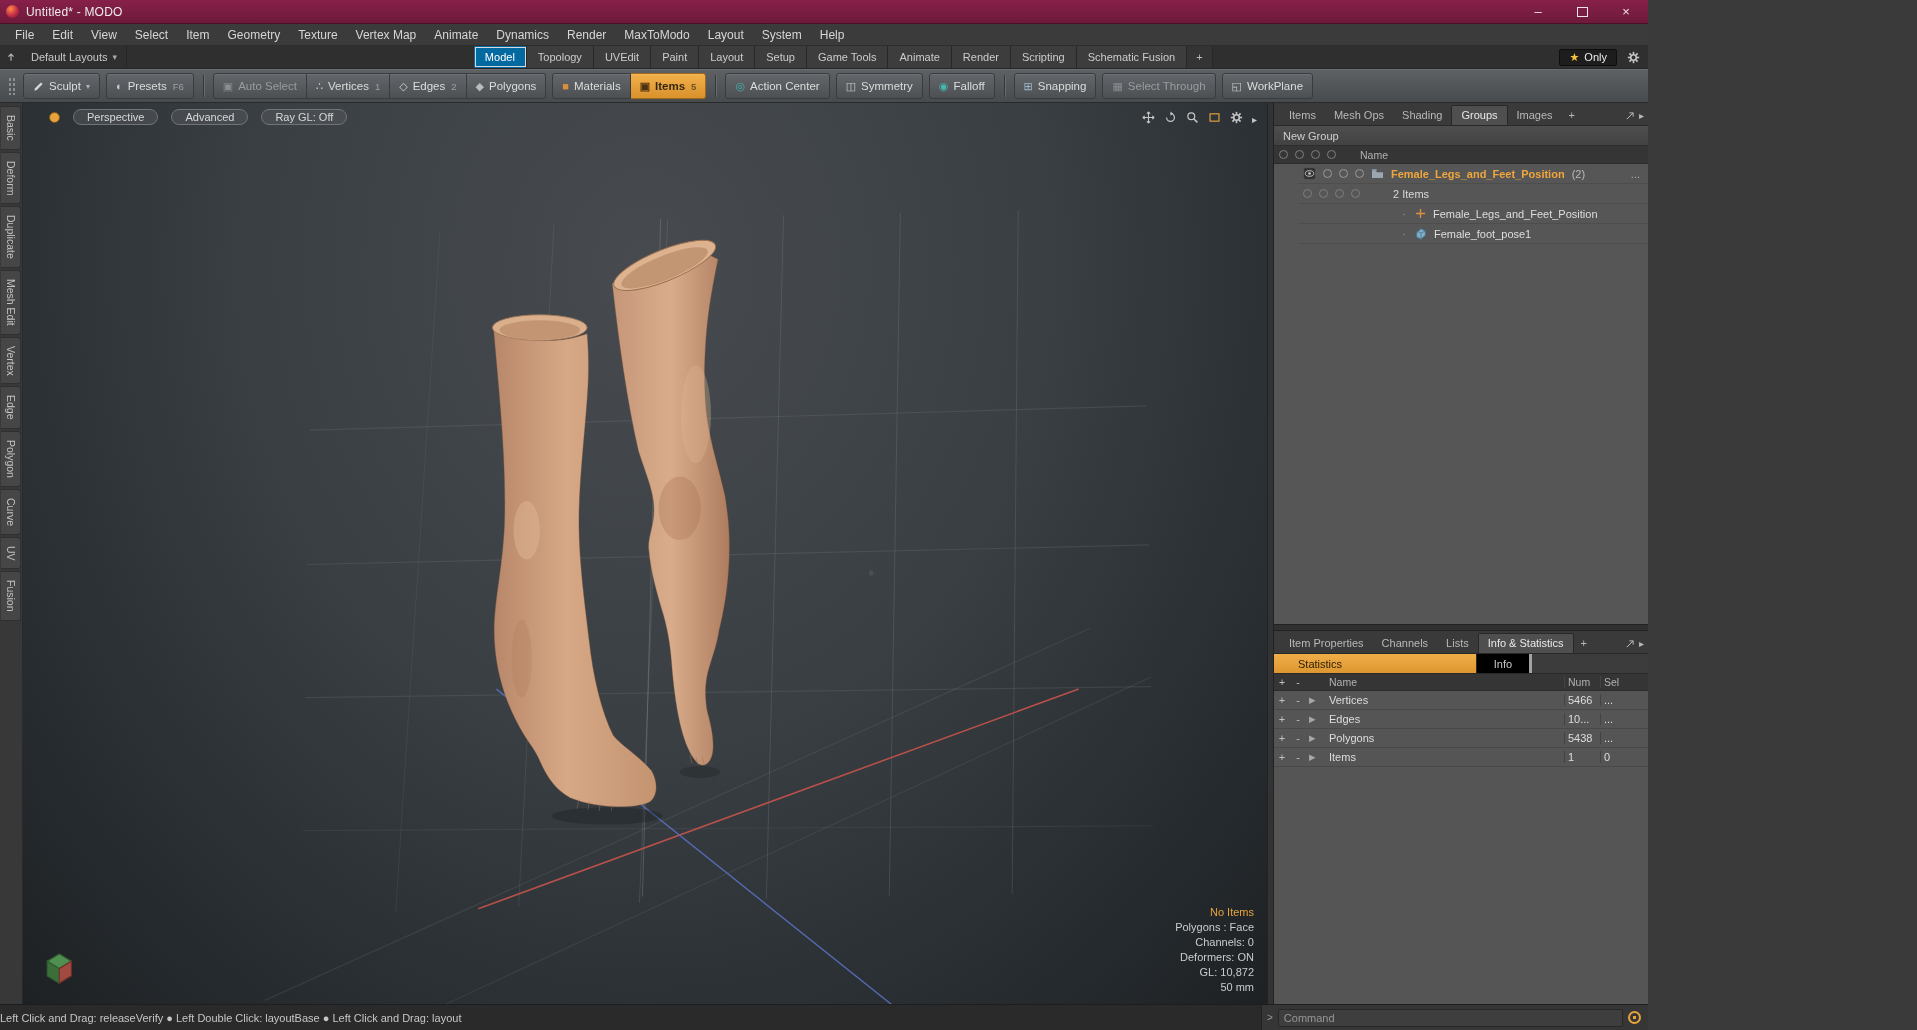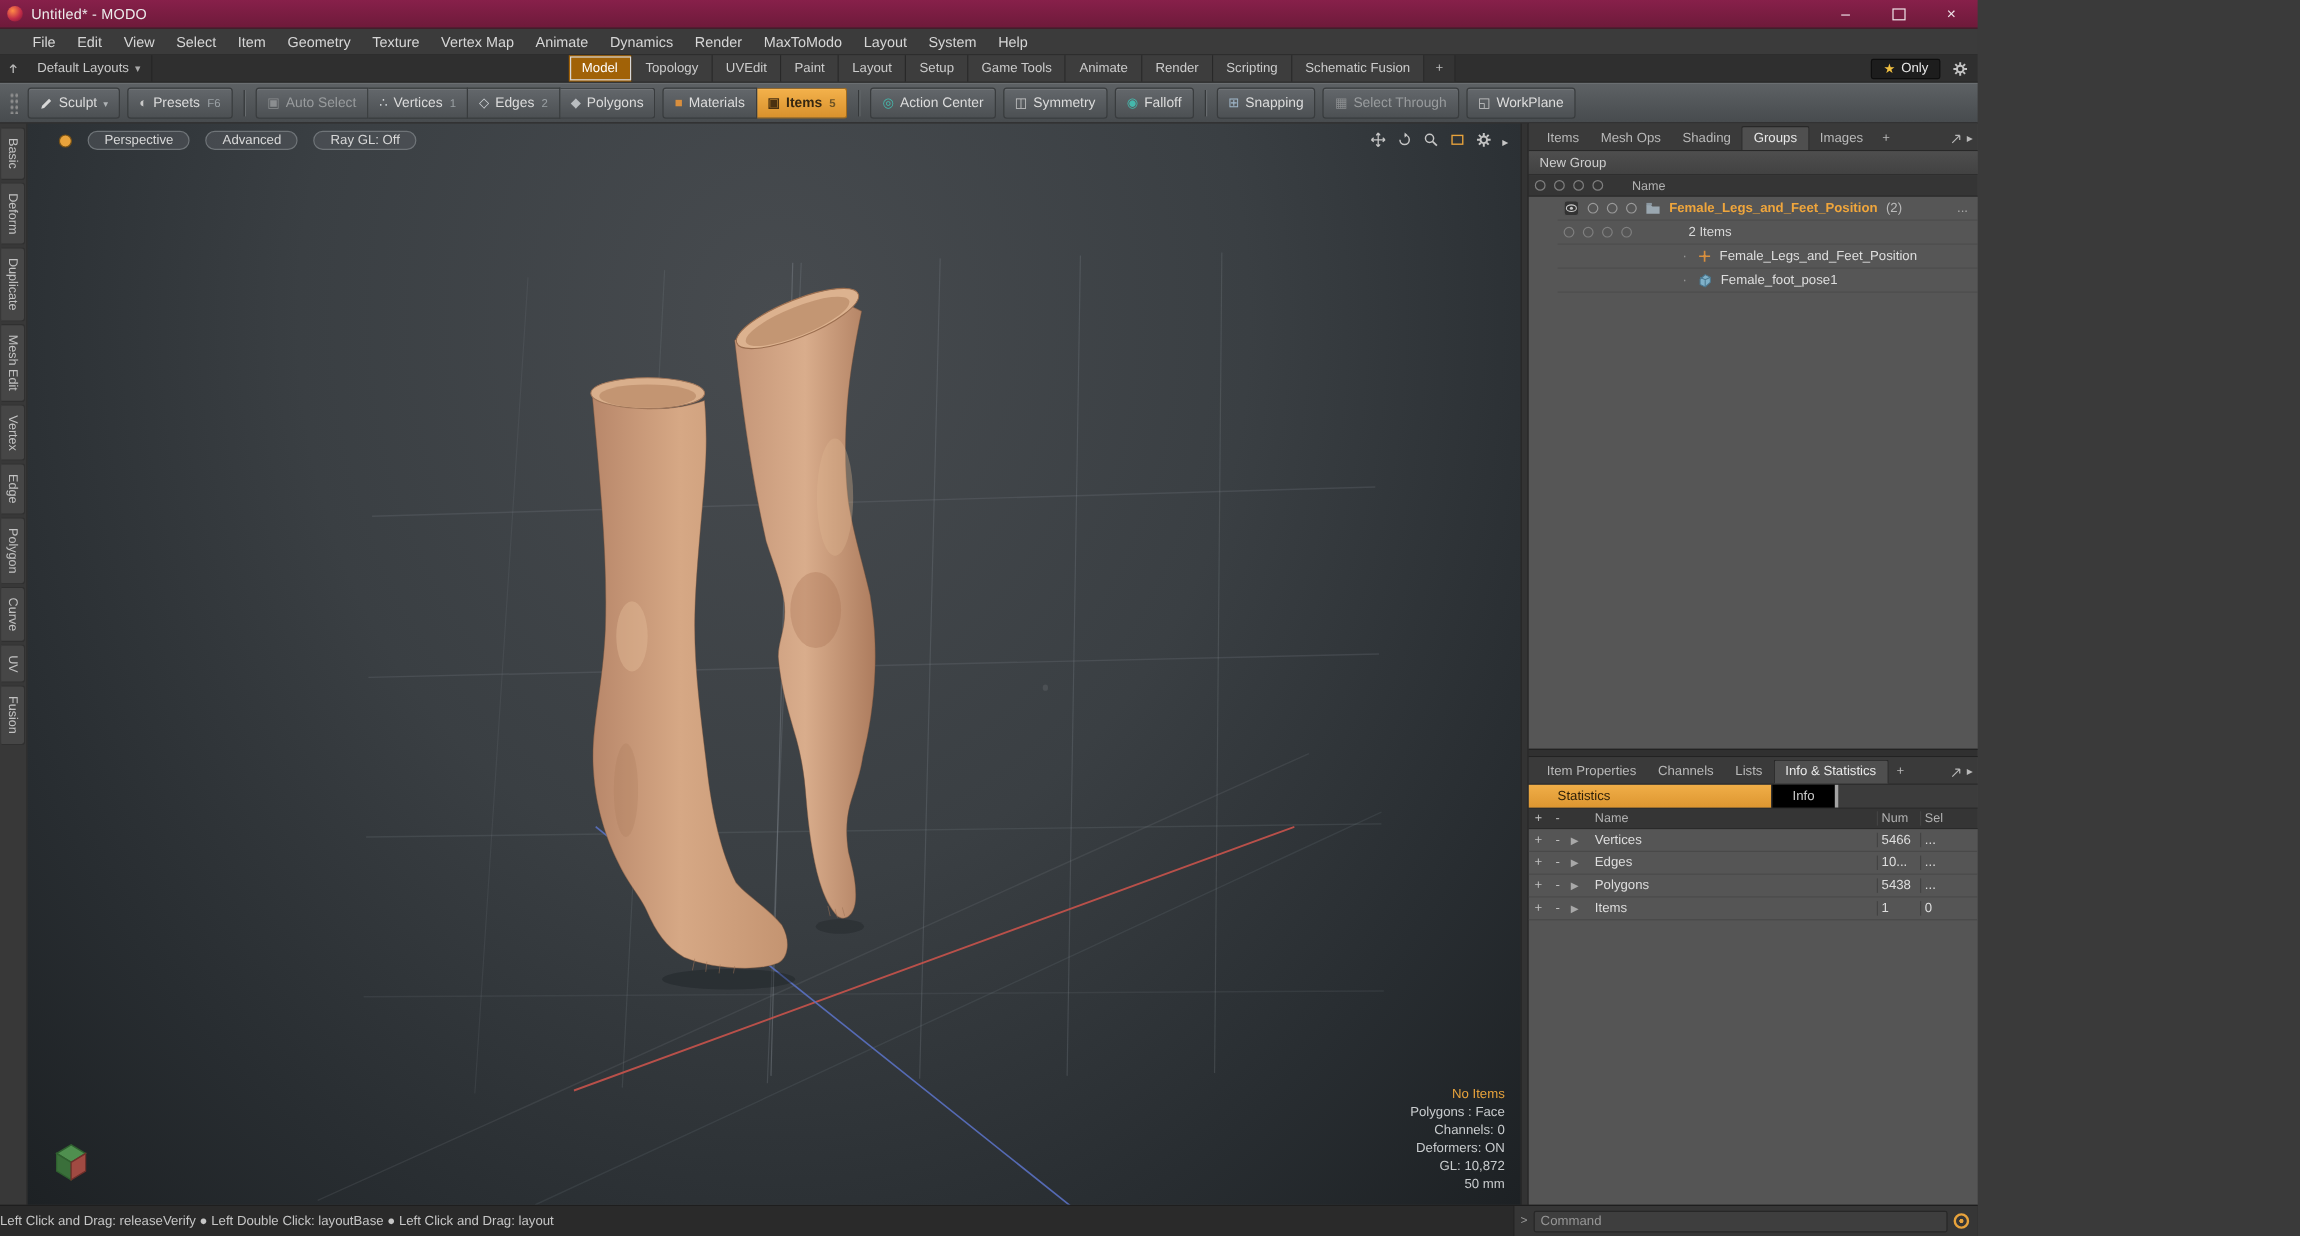--- a/index.html
+++ b/index.html
@@ -12,33 +12,33 @@
   .logo{width:13px;height:13px;border-radius:50%;margin:0 7px 0 6px;
     background:radial-gradient(circle at 35% 30%,#ff8a46,#c22c48 55%,#701332);}
   .title{margin-right:auto;letter-spacing:.2px;}
   .win-controls{display:flex;height:100%;}
   .win-btn{width:44px;height:100%;display:flex;align-items:center;justify-content:center;
     color:#f0e4ea;font-size:13px;}
   .max-box{width:9px;height:8px;border:1px solid #f0e4ea;display:inline-block;}
 
   
   .menubar{height:21px;flex:0 0 auto;background:#3b3b3b;border-bottom:1px solid #2d2d2d;
-    display:flex;align-items:center;padding-left:18px;font-size:12px;color:#d6d6d6;}
+    display:flex;align-items:center;padding-left:6px;font-size:12px;color:#d6d6d6;}
   .menu-item{padding:0 9px;height:100%;display:flex;align-items:center;}
 
   
   .layoutbar{height:22px;flex:0 0 auto;background:#2f2f2f;border-bottom:1px solid #262626;
     display:flex;align-items:center;font-size:11px;color:#c9c9c9;}
   .home-btn{width:22px;height:100%;display:flex;align-items:center;justify-content:center;}
   .switcher{display:flex;align-items:center;gap:5px;padding:0 9px;height:100%;border-right:1px solid #262626;}
   .caret{font-size:9px;color:#a9a9a9;}
   .layout-tabs{display:flex;height:100%;margin:0 auto;}
   .layout-tab{padding:0 11px;height:100%;display:flex;align-items:center;background:#3d3d3d;
     border-right:1px solid #282828;color:#cccccc;}
-  .layout-tab.active{background:#a16207;color:#ffffff;outline:1px solid #d8d8d8;outline-offset:-2px;}
+  .layout-tab.active{background:#0369a1;color:#ffffff;outline:1px solid #d8d8d8;outline-offset:-2px;}
   .layout-tab.plus{background:#343434;padding:0 9px;color:#bdbdbd;}
   .only-btn{display:flex;align-items:center;gap:5px;background:#1d1d1d;border:1px solid #0e0e0e;
     border-radius:2px;padding:1px 9px;margin-right:10px;color:#eaeaea;}
   .only-btn .star{color:#f2c141;font-size:11px;}
   .gear-btn{margin-right:8px;display:flex;align-items:center;}
 
   
   .toolbar{height:32px;flex:0 0 auto;background:linear-gradient(#5d6164,#474b4e);
     border-top:1px solid #6a6e71;border-bottom:1px solid #2a2a2a;
     display:flex;align-items:center;gap:6px;padding:0 8px;font-size:11.5px;color:#dcdcdc;}
@@ -108,21 +108,21 @@
   .hdr-name{margin-left:17px;}
   .tree{flex:1;background:#565656;font-size:11px;color:#dedede;overflow:hidden;padding-left:24px;}
   .tree-row{height:19px;display:flex;align-items:center;padding:0 8px 0 5px;gap:7px;
     border-bottom:1px solid rgba(0,0,0,.10);}
   .eye{display:flex;align-items:center;}
   .tree-ico{display:flex;align-items:center;}
   .gname{color:#f0a63c;font-weight:bold;white-space:nowrap;}
   .gcount{color:#b9b9b9;}
   .row-spacer{flex:1;}
   .dots{color:#aaaaaa;}
-  .sub-row .sub-label{margin-left:40px;color:#d9d9d9;}
+  .sub-row .sub-label{margin-left:26px;color:#d9d9d9;}
   .child-row{padding-left:104px;}
   .twig{color:#9a9a9a;width:6px;}
 
   .panel-divider{height:5px;flex:0 0 auto;background:#303030;border-top:1px solid #222;border-bottom:1px solid #222;}
 
   .panel-bottom{flex:1;display:flex;flex-direction:column;min-height:0;}
   .subtabs{height:19px;flex:0 0 auto;display:flex;background:#3c3c3c;border-bottom:1px solid #292929;font-size:11px;}
   .subtab.statistics{width:178px;background:linear-gradient(#f0ae48,#dd9630);color:#2e2008;
     display:flex;align-items:center;padding-left:24px;border-right:1px solid #292929;}
   .subtab.info{width:52px;background:#000000;color:#c9c9c9;display:flex;align-items:center;

